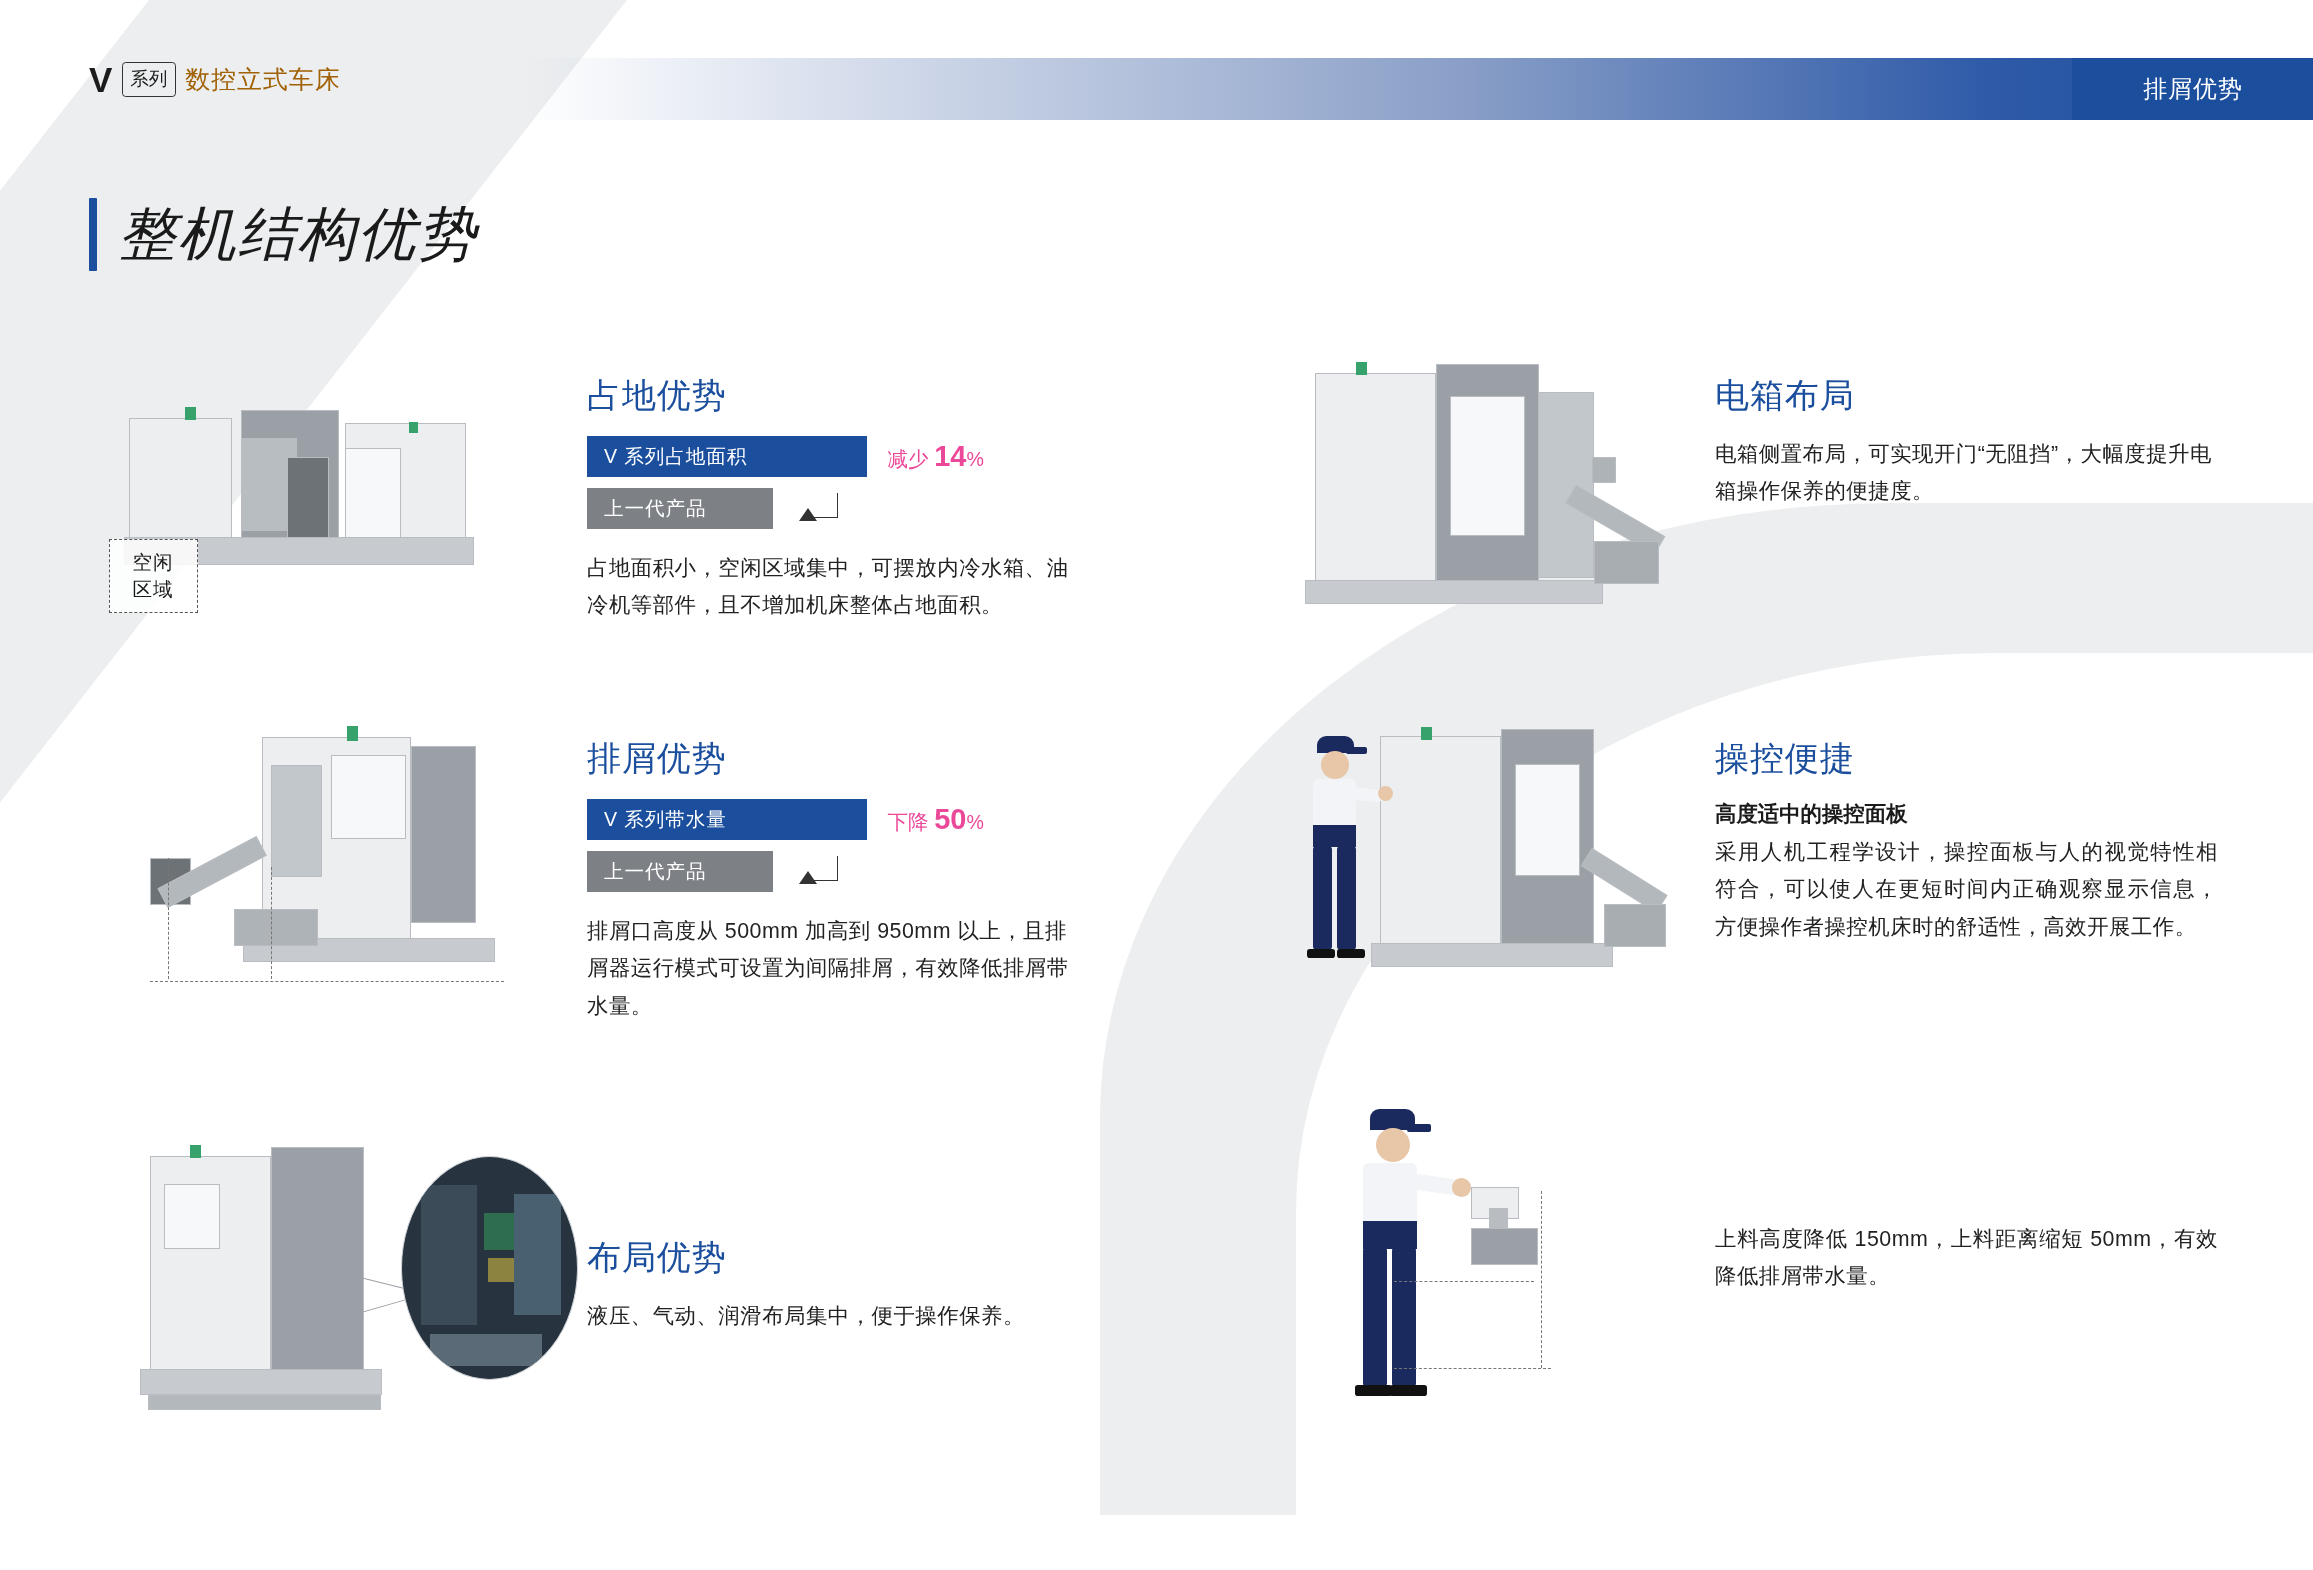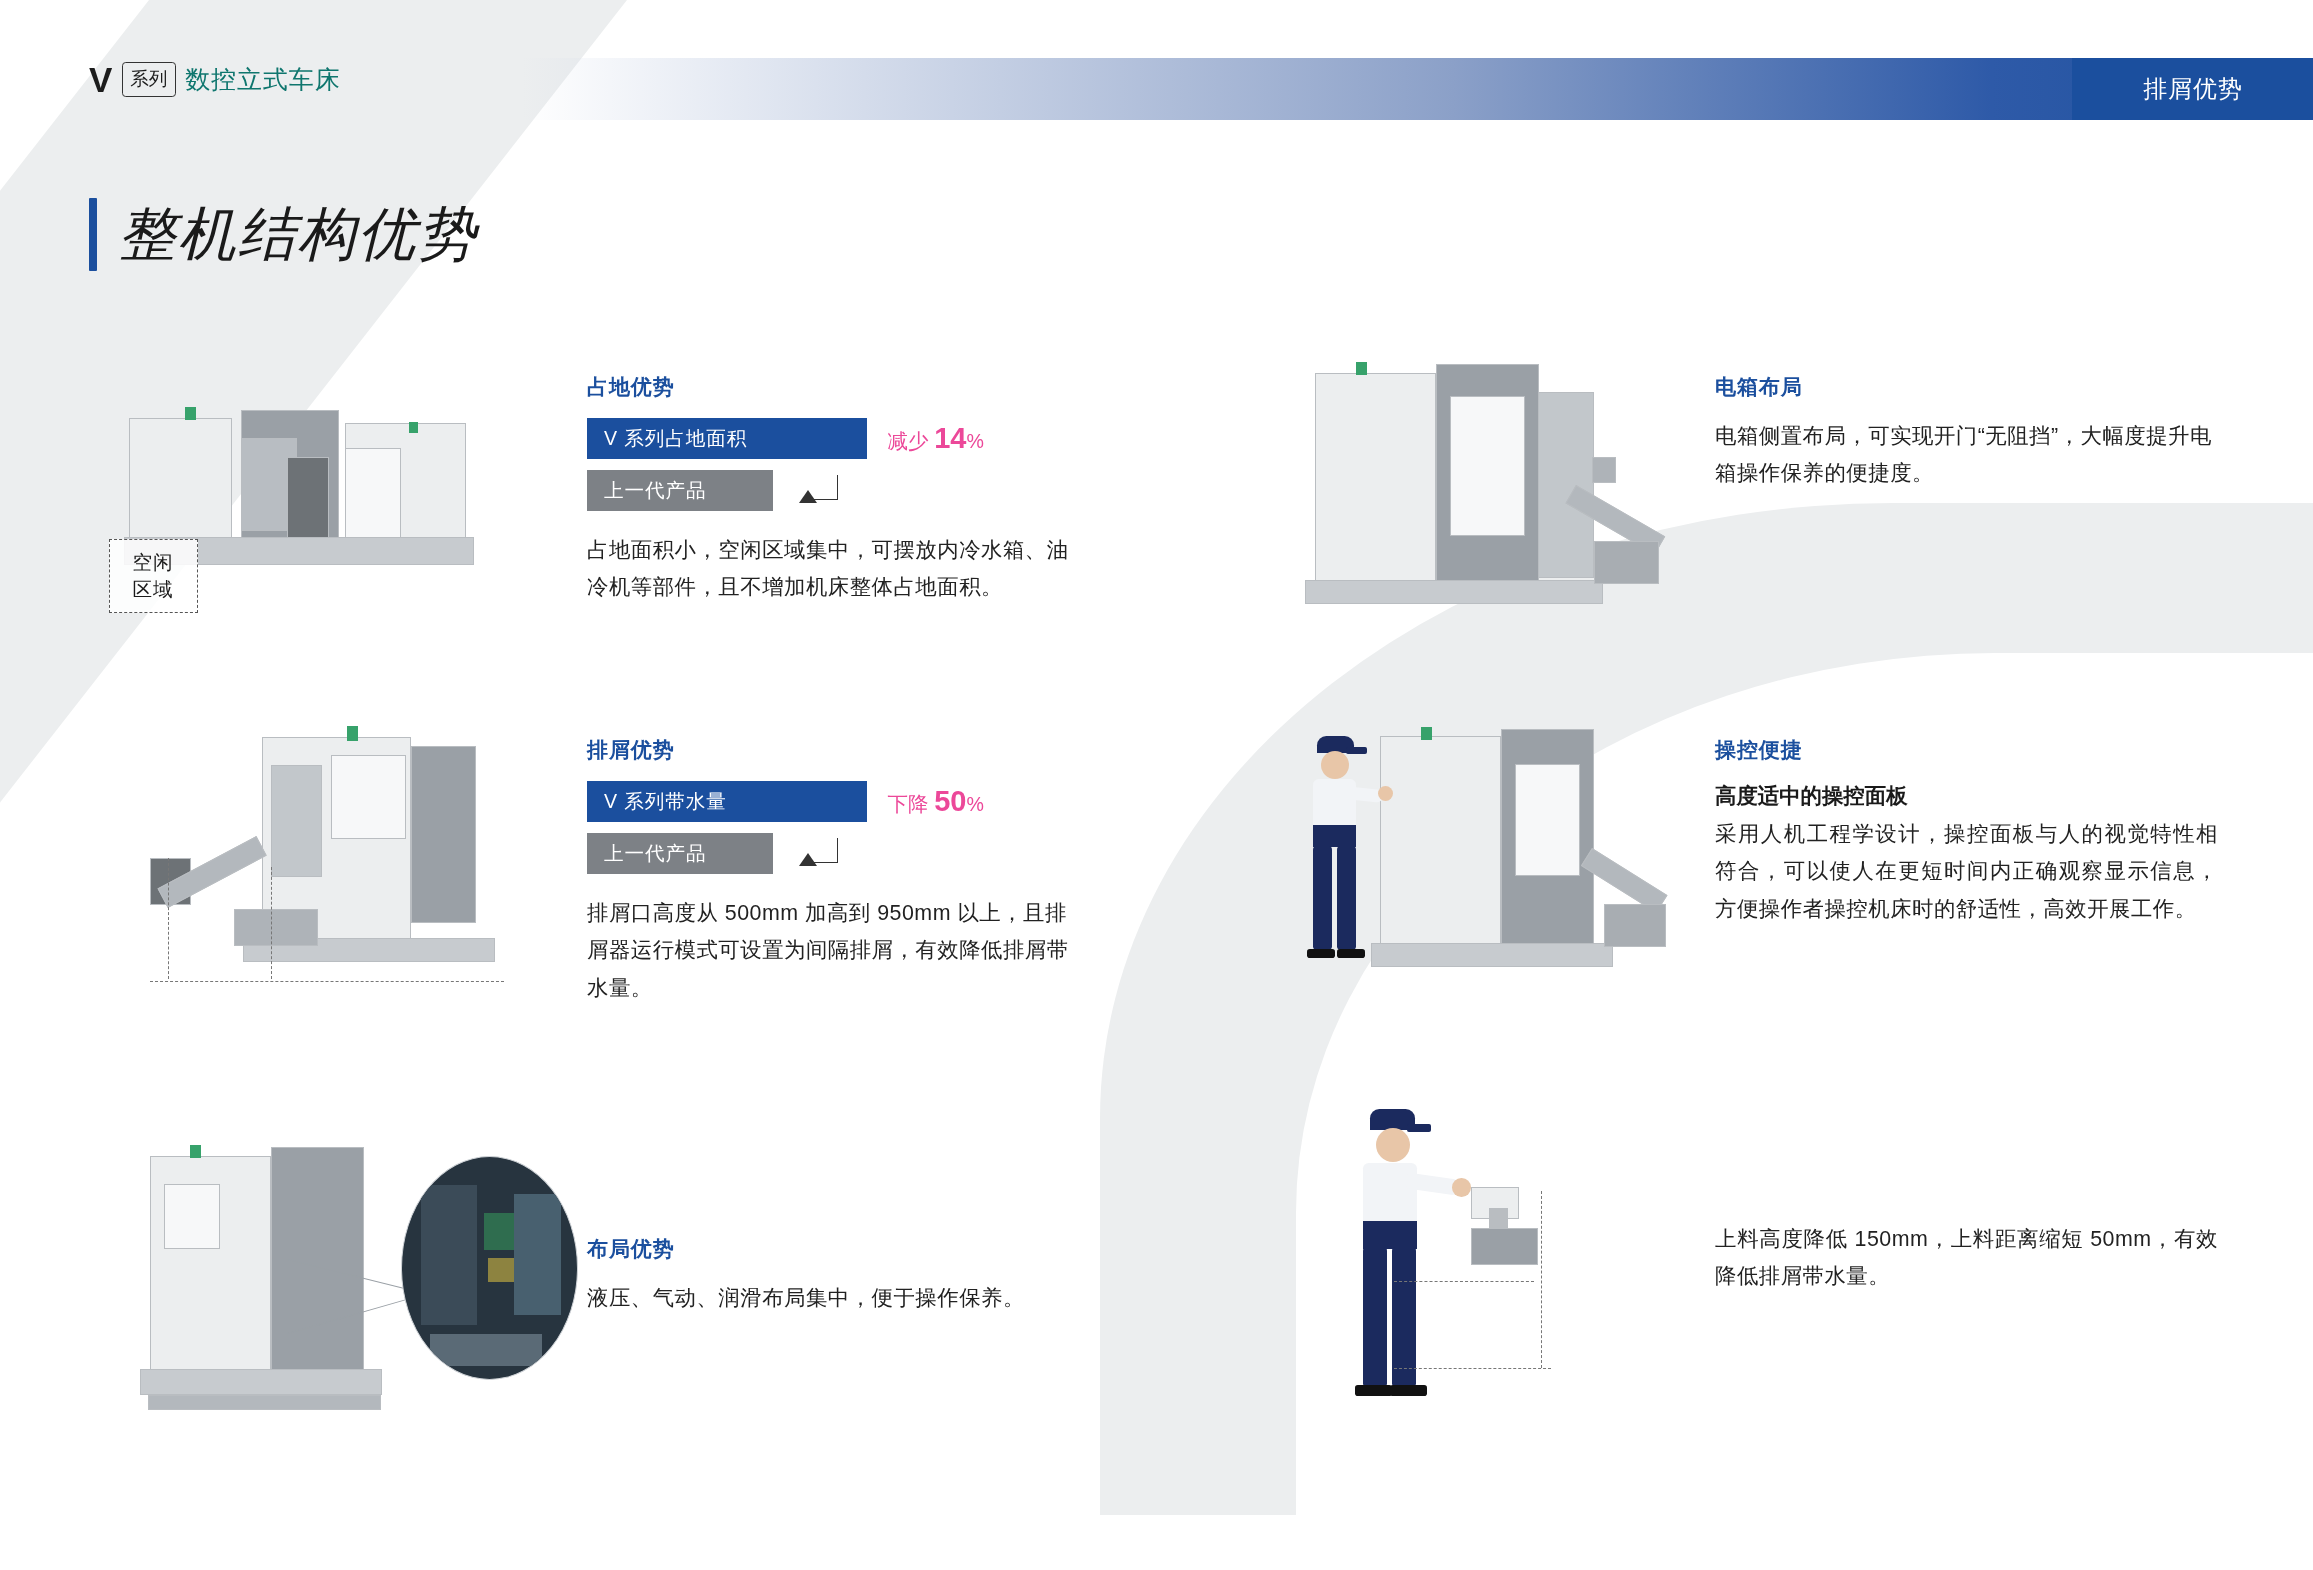--- a/index.html
+++ b/index.html
@@ -64,33 +64,33 @@
   }
   .brand {
     position:absolute; left:89px; top:62px;
     display:flex; align-items:center; gap:9.3px;
   }
   .brand-v { font-size:35px; font-weight:bold; color:#1c1c1c; line-height:1; }
   .brand-series {
     border:1.4px solid #333; border-radius:3.7px;
     font-size:18.6px; padding:2.8px 7.5px 3.7px; color:#1c1c1c;
   }
-  .brand-name { font-size:25px; color:#0f766e; letter-spacing:0.9px; }
+  .brand-name { font-size:25px; color:#a16207; letter-spacing:0.9px; }
 
   
   .page-title-wrap {
     position:absolute; left:89px; top:198px; z-index:5;
     display:flex; align-items:stretch; gap:20.5px;font-style:italic;
   }
   .title-bar { width:8.4px; background:#1b4f9e; border-radius:0.9px; }
   .page-title { font-size:58px; color:#1a1a1a; line-height:1.25; letter-spacing:1.9px; }
 
   
   .block { position:absolute; z-index:5; }
-  .sect-title { font-size:21px; color:#1b4f9e; font-weight:bold; letter-spacing:0.9px; margin-bottom:17px;}
+  .sect-title { font-size:34px; color:#1b4f9e; font-weight:normal; letter-spacing:0.9px; margin-bottom:17px;}
   .sect-sub  { font-size:21.4px; color:#1a1a1a; font-weight:bold; margin-bottom:5.6px;}
   .sect-body { font-size:21.4px; color:#222; line-height:1.75; letter-spacing:0.5px; }
   .sect-body.justify { text-align:justify; }
 
   
   .cmp { margin-bottom:20.5px; }
   .cmp-row { display:flex; align-items:center; gap:20.5px; margin-bottom:11.2px; }
   .cmp-bar {
     height:41px; background:#1b4f9e; color:#fff;
     display:flex; align-items:center; padding-left:17px;

